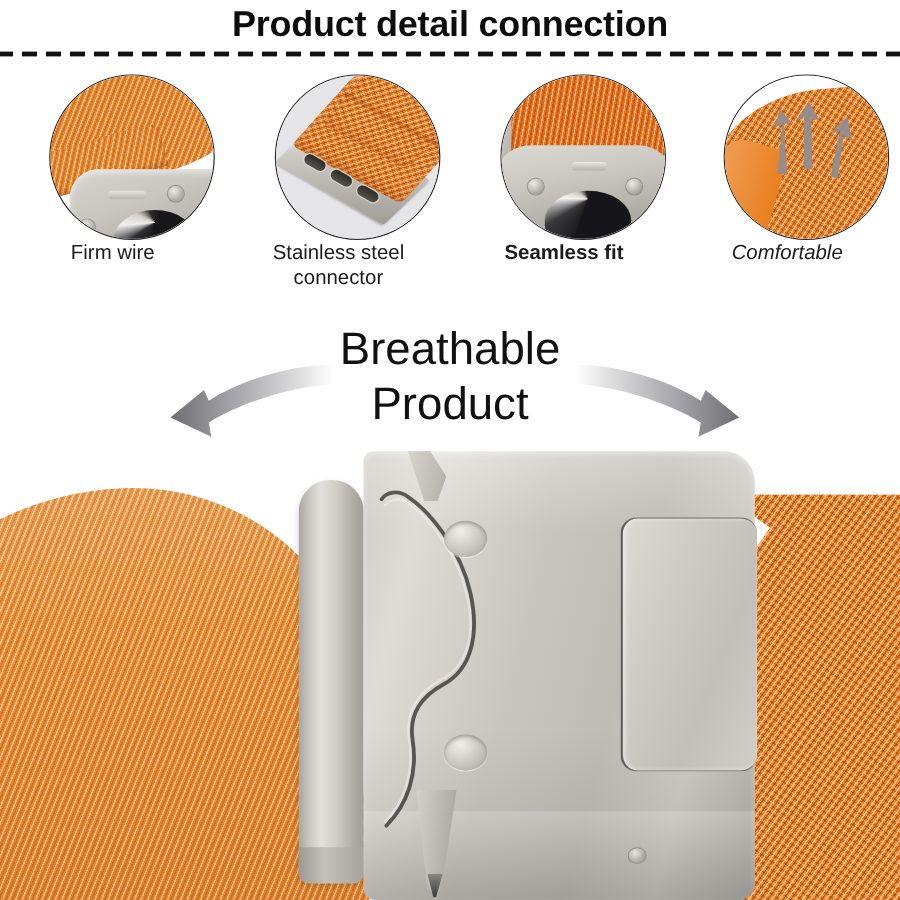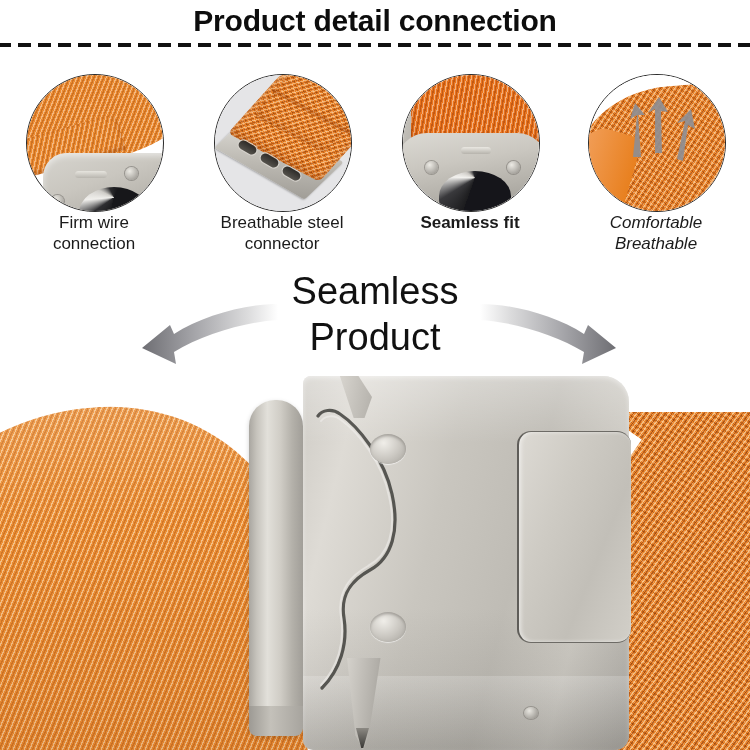--- a/index.html
+++ b/index.html
@@ -44,23 +44,24 @@
   }
 
   
   .features {
     position: absolute;
     left: 0; top: 60px;
     width: 750px; height: 190px;
   }
   .feature {
     position: absolute;
-    top: 12px;
+    top: 0;
     width: 188px;
     height: 190px;
+    padding-left: 29px;
   }
   .feature.f0 { left: 0px; }
   .feature.f1 { left: 188px; }
   .feature.f2 { left: 376px; font-weight: bold; }
   .feature.f3 { left: 562px; font-style: italic; }
 
   .circle {
     position: absolute;
     left: 50%;
     top: 2px;
@@ -517,39 +518,38 @@
           <div class="c1-band-edge weave-diag"></div>
           <div class="c1-case"></div>
           <div class="c1-btn"></div>
           <div class="c1-dial"></div>
           <div class="c1-screw-a"></div>
           <div class="c1-screw-b"></div>
         </div>
       </div>
       <div class="caption">
         <div>Firm wire</div>
-        <div>connection</div>
       </div>
     </div>
 
     <div class="feature f1">
       <div class="circle">
         <div class="inner">
           <div class="c2-bg"></div>
           <div class="c2-plate"></div>
           <div class="c2-strap weave-mesh"></div>
           <div class="c2-strap2 weave-mesh"></div>
           <div class="c2-seam"></div>
           <div class="c2-slot c2-s1"></div>
           <div class="c2-slot c2-s2"></div>
           <div class="c2-slot c2-s3"></div>
         </div>
       </div>
       <div class="caption">
-        <div>Breathable steel</div>
+        <div>Stainless steel</div>
         <div>connector</div>
       </div>
     </div>
 
     <div class="feature f2">
       <div class="circle">
         <div class="inner">
           <div class="c3-bg"></div>
           <div class="c3-shoulder"></div>
           <div class="c3-band"></div>
@@ -575,27 +575,26 @@
             <g fill="#8e8e92">
               <path d="M44 82 L48 40 L41 44 L46 28 L56 40 L49 40 L52 82 Z" opacity="0.92"></path>
               <path d="M66 78 L66 34 L59 38 L70 22 L79 37 L72 36 L73 78 Z" opacity="0.92"></path>
               <path d="M88 84 L96 46 L88 48 L102 34 L106 54 L99 50 L94 86 Z" opacity="0.92"></path>
             </g>
           </svg>
         </div>
       </div>
       <div class="caption">
         <div>Comfortable</div>
-        <div>Breathable</div>
       </div>
     </div>
   </div>
 
   <div class="mid-label">
-    <div>Seamless</div>
+    <div>Breathable</div>
     <div>Product</div>
   </div>
 
   <svg class="arrow-svg-left" viewBox="0 0 140 70">
     <defs>
       <linearGradient id="gl" x1="1" y1="0" x2="0" y2="0">
         <stop offset="0%" stop-color="#ffffff"></stop>
         <stop offset="22%" stop-color="#dcdcdd"></stop>
         <stop offset="60%" stop-color="#a7a7ab"></stop>
         <stop offset="100%" stop-color="#6e6e73"></stop>

